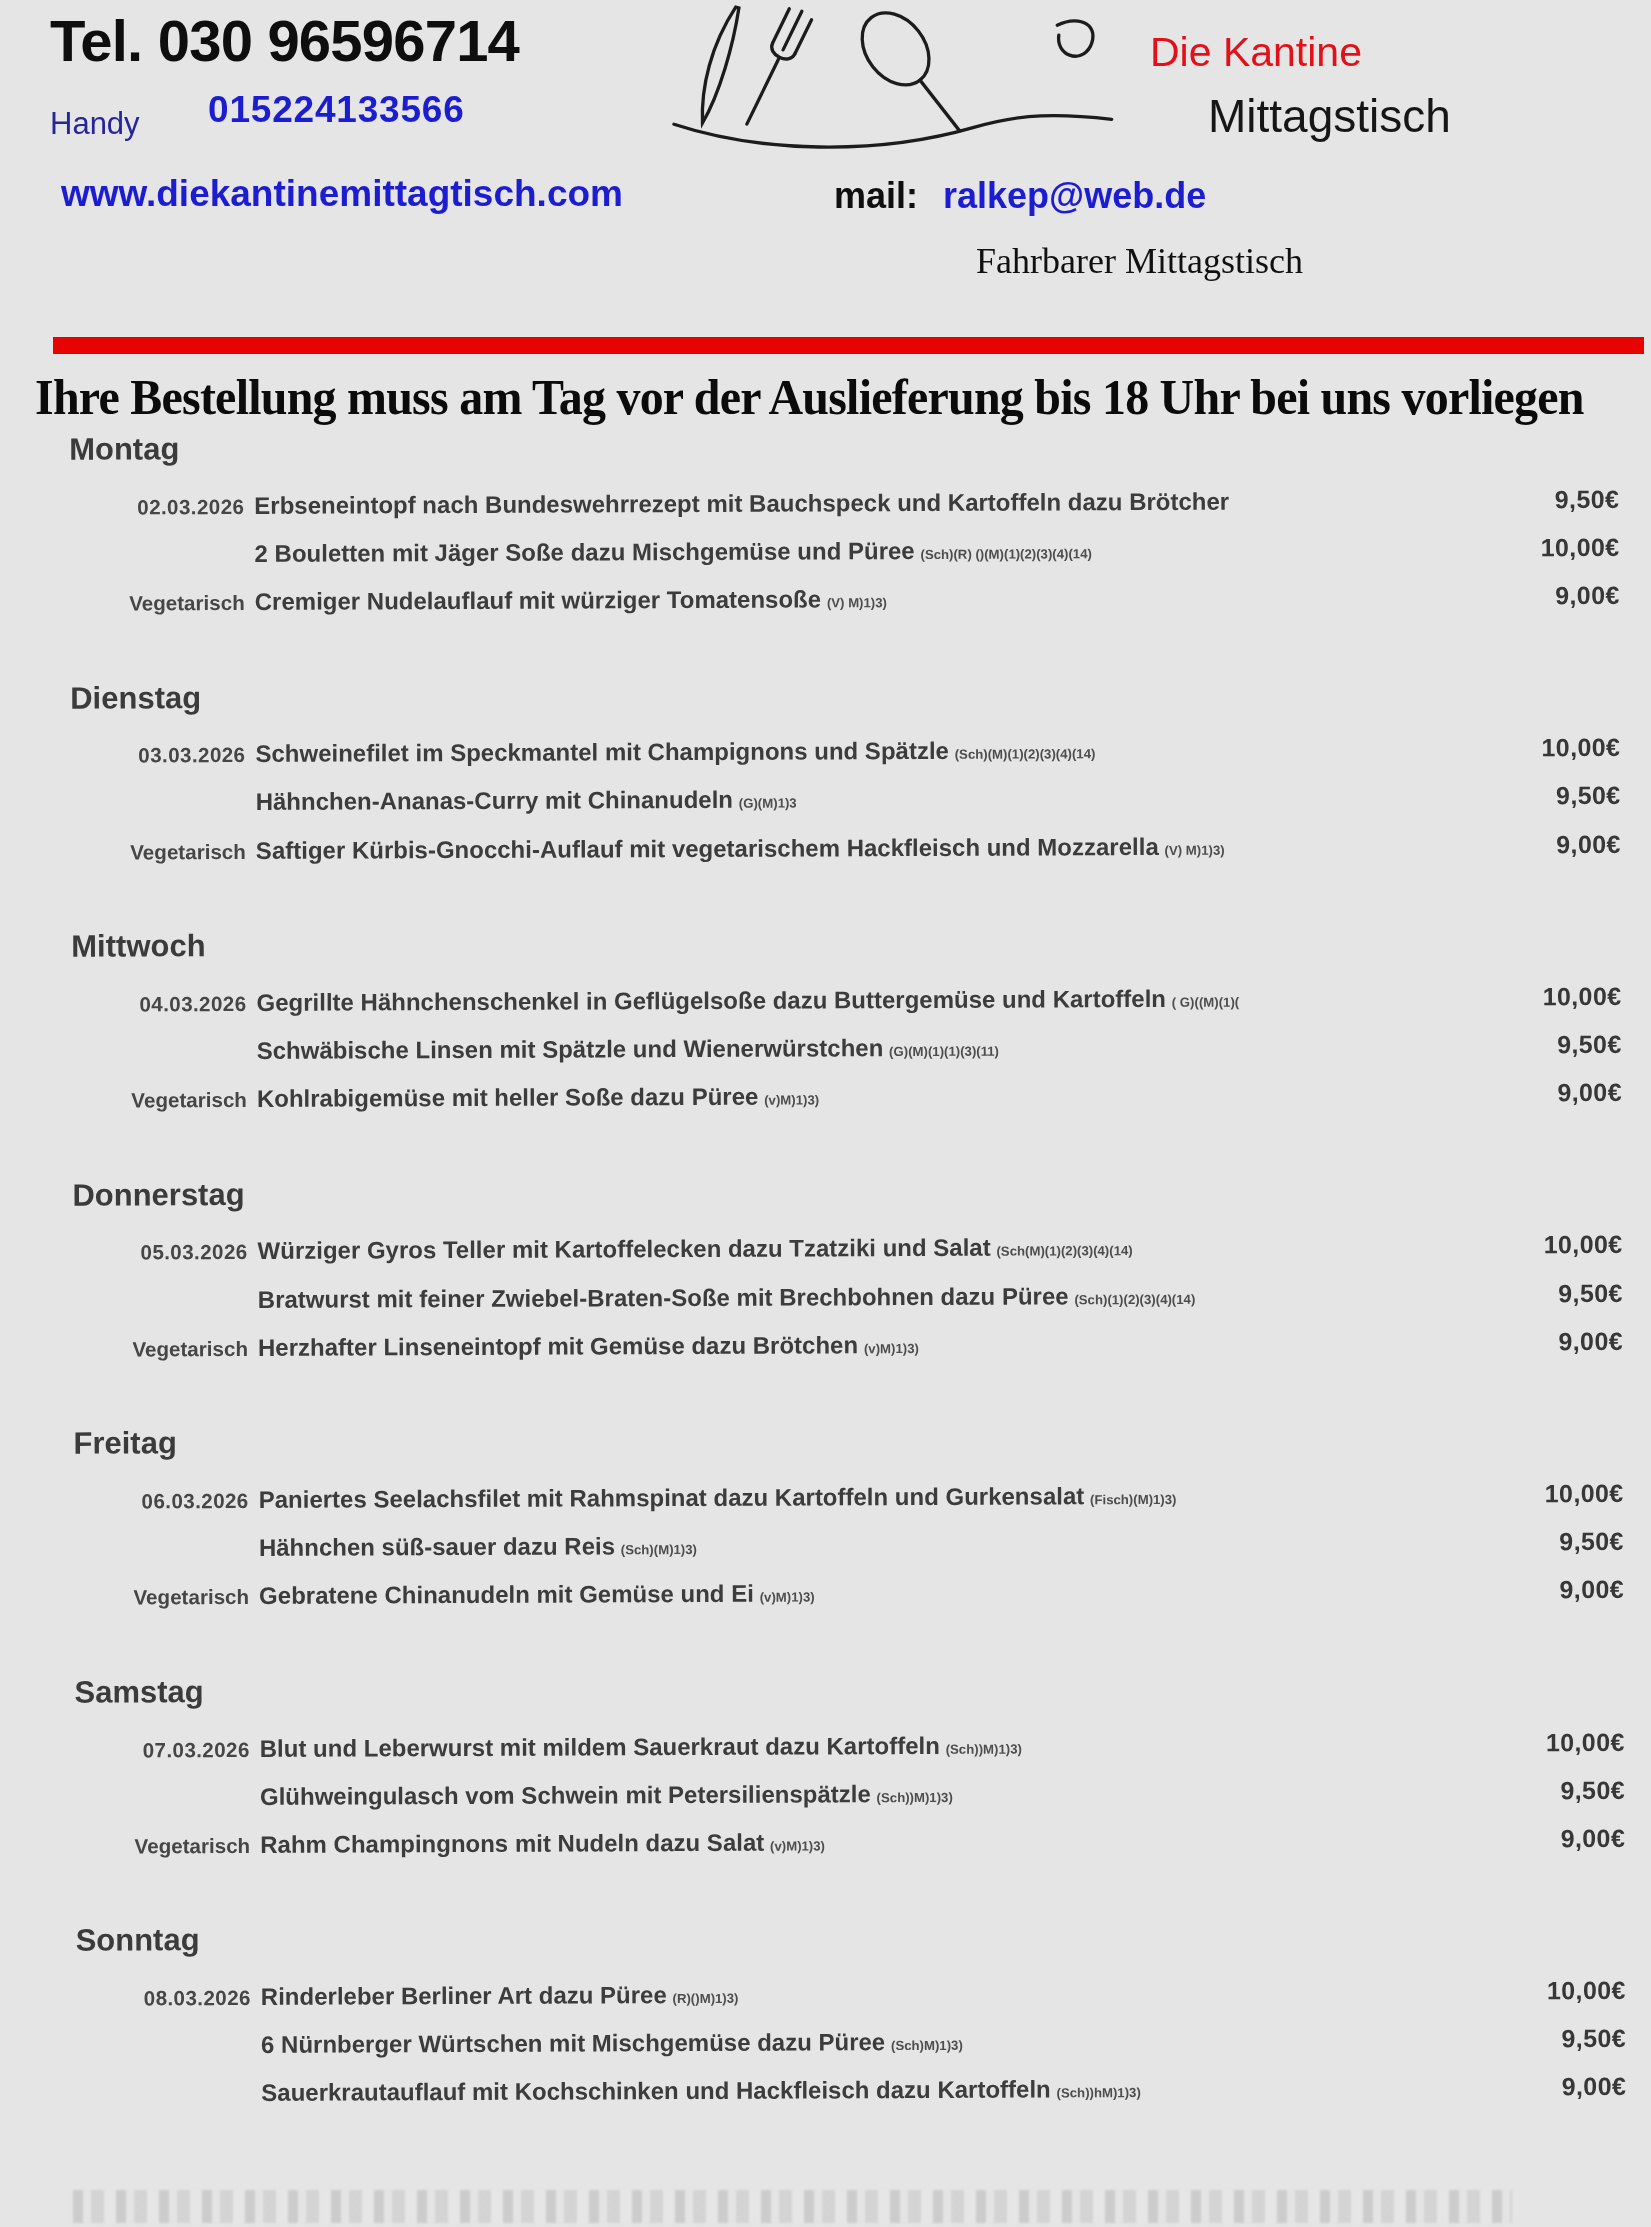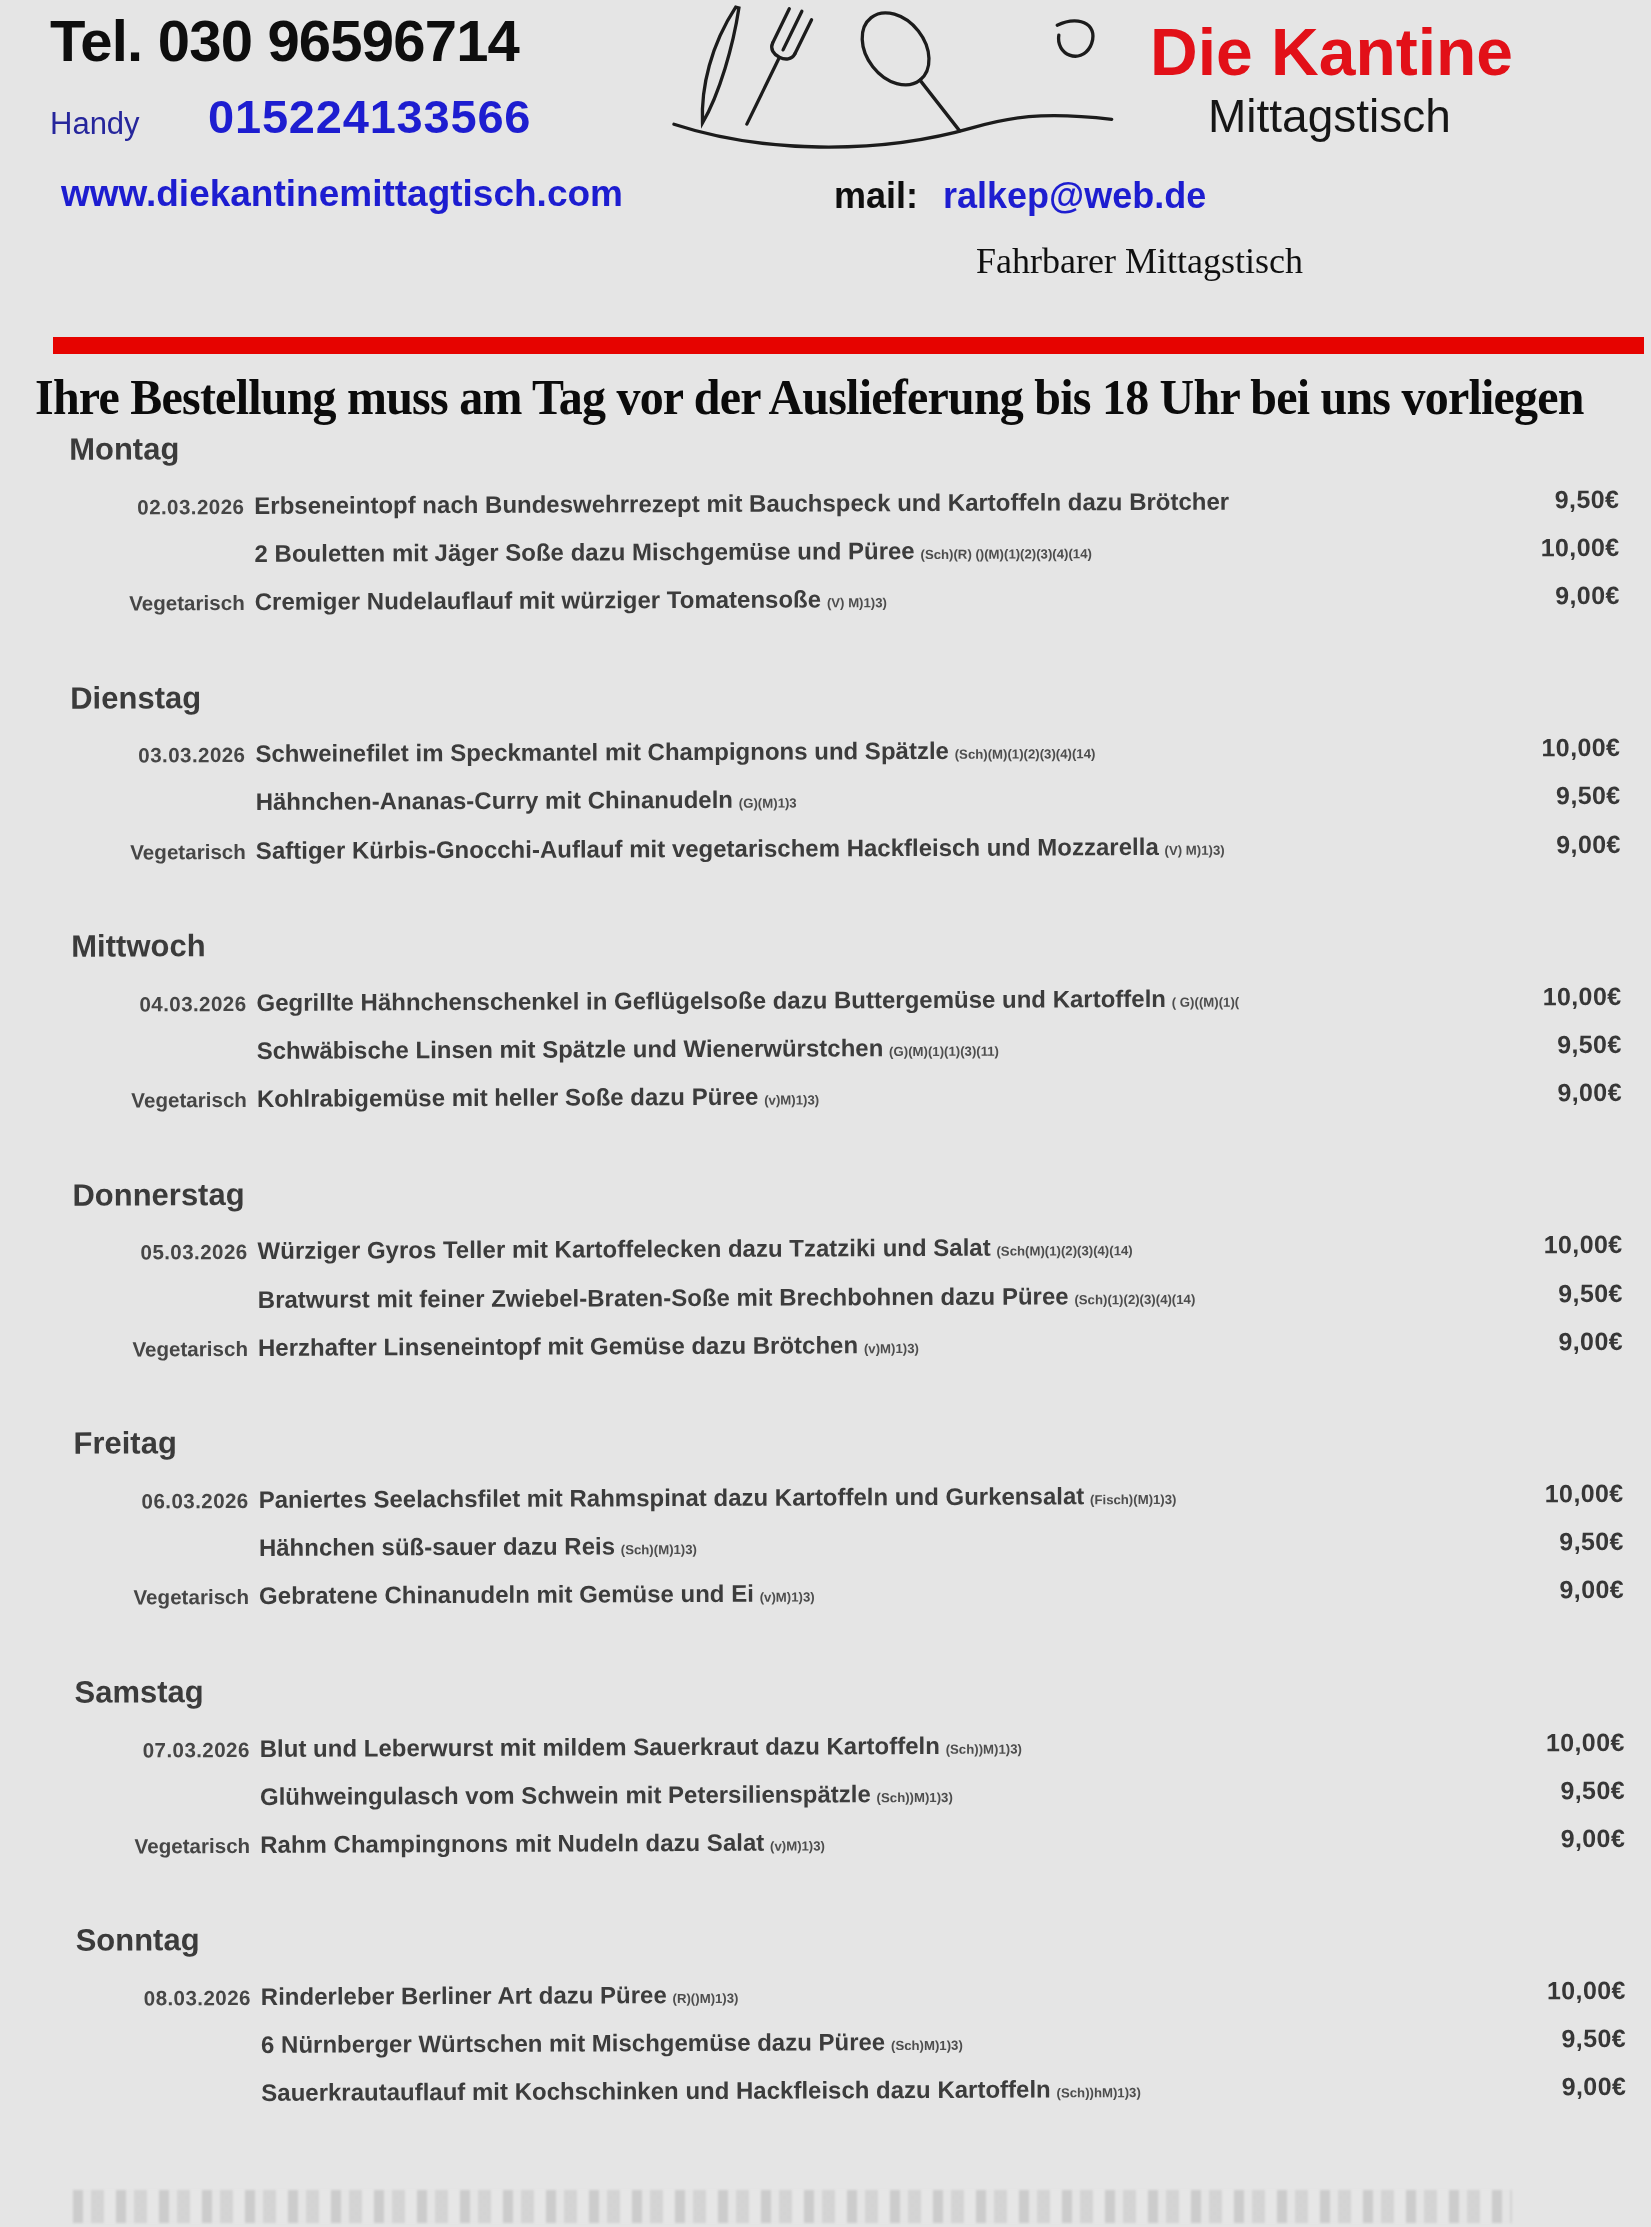--- a/index.html
+++ b/index.html
@@ -13,29 +13,29 @@
     position:absolute; left:50px; top:6.6px;
     font-size:58px; font-weight:bold; color:#0e0e0e; letter-spacing:-0.8px;
     white-space:nowrap;
   }
   .handy-label {
     position:absolute; left:50px; top:106px;
     font-size:31px; color:#26269c; font-weight:normal;
   }
   .handy-number {
     position:absolute; left:208px; top:89px;
-    font-size:47px; font-weight:bold; color:#1d1dd0; letter-spacing:0.8px;
+    font-size:37px; font-weight:bold; color:#1d1dd0; letter-spacing:0.8px;
     white-space:nowrap;
   }
   .logo {
     position:absolute; left:669px; top:1.7px; width:446px; height:157px;
   }
   .brand {
-    position:absolute; left:1150px; top:14px;
-    font-size:66px; font-weight:bold; color:#e21018; white-space:nowrap;
+    position:absolute; left:1150px; top:29px;
+    font-size:41px; font-weight:normal; color:#e21018; white-space:nowrap;
   }
   .brand-sub {
     position:absolute; left:1196px; top:89px;
     font-size:46px; color:#161616; white-space:nowrap;margin-left:12px;
   }
   .website {
     position:absolute; left:61px; top:173px;
     font-size:37px; font-weight:bold; color:#1d1dd0; white-space:nowrap;
   }
   .mail-row {

